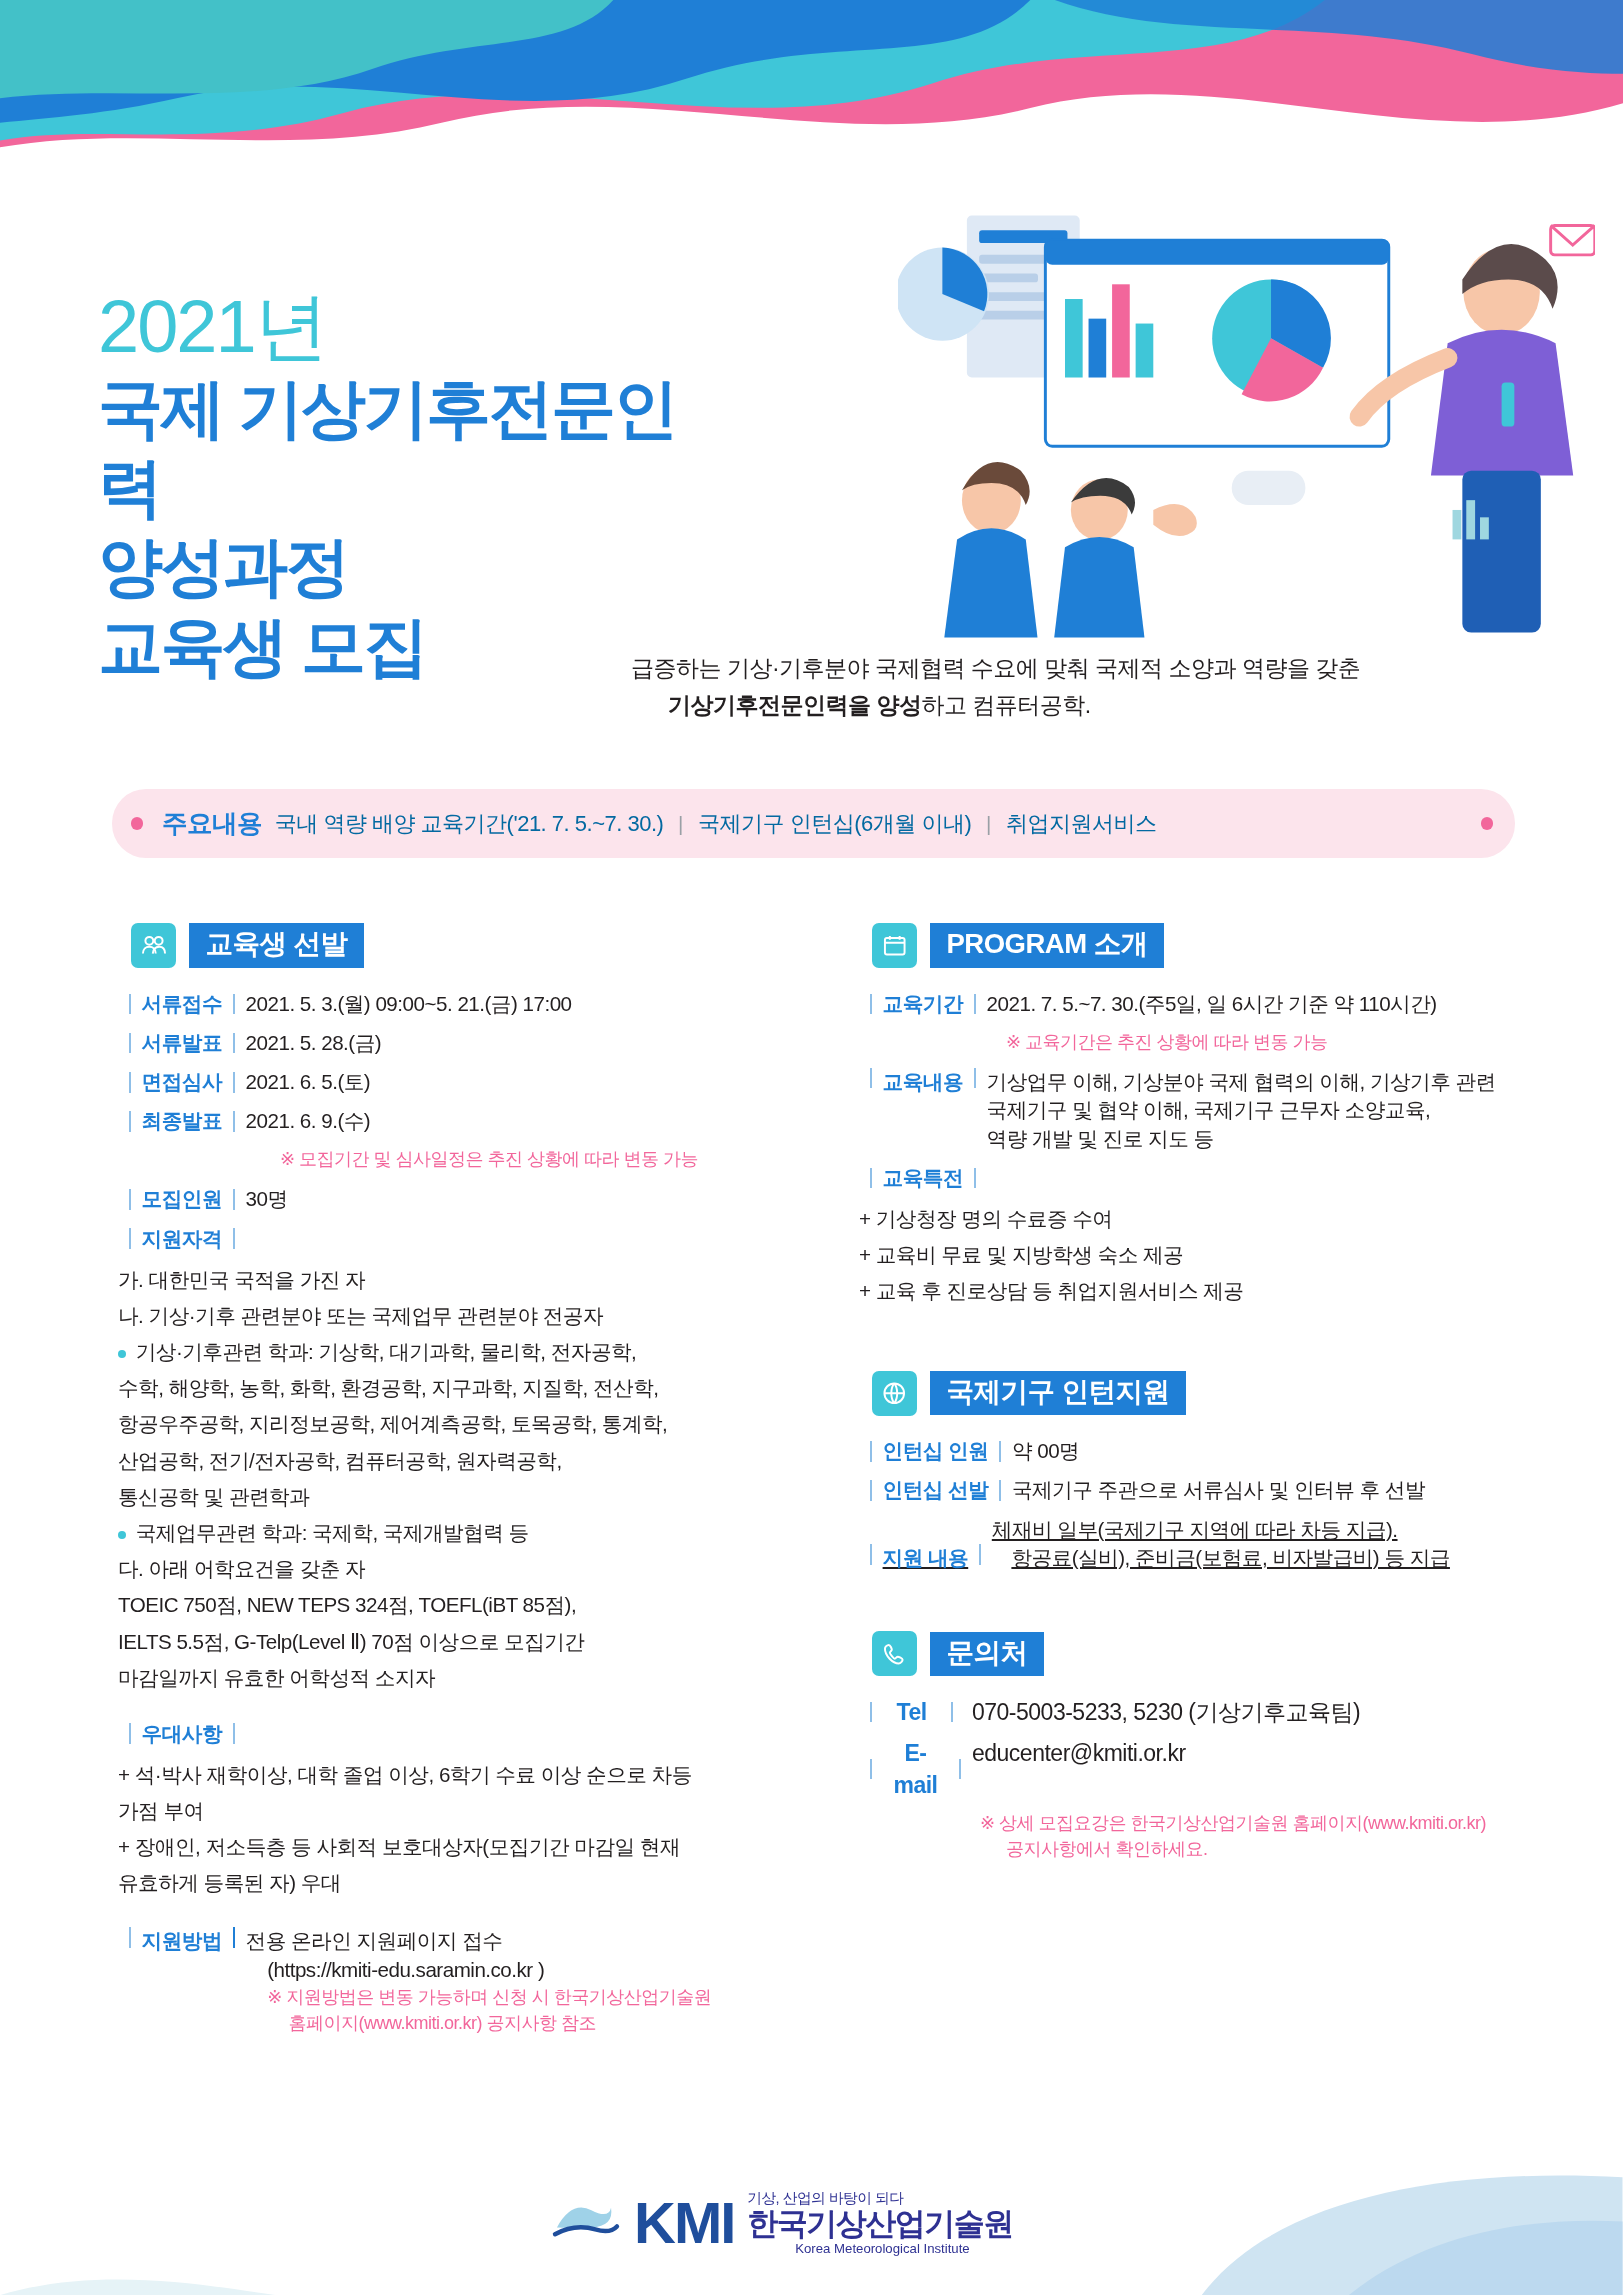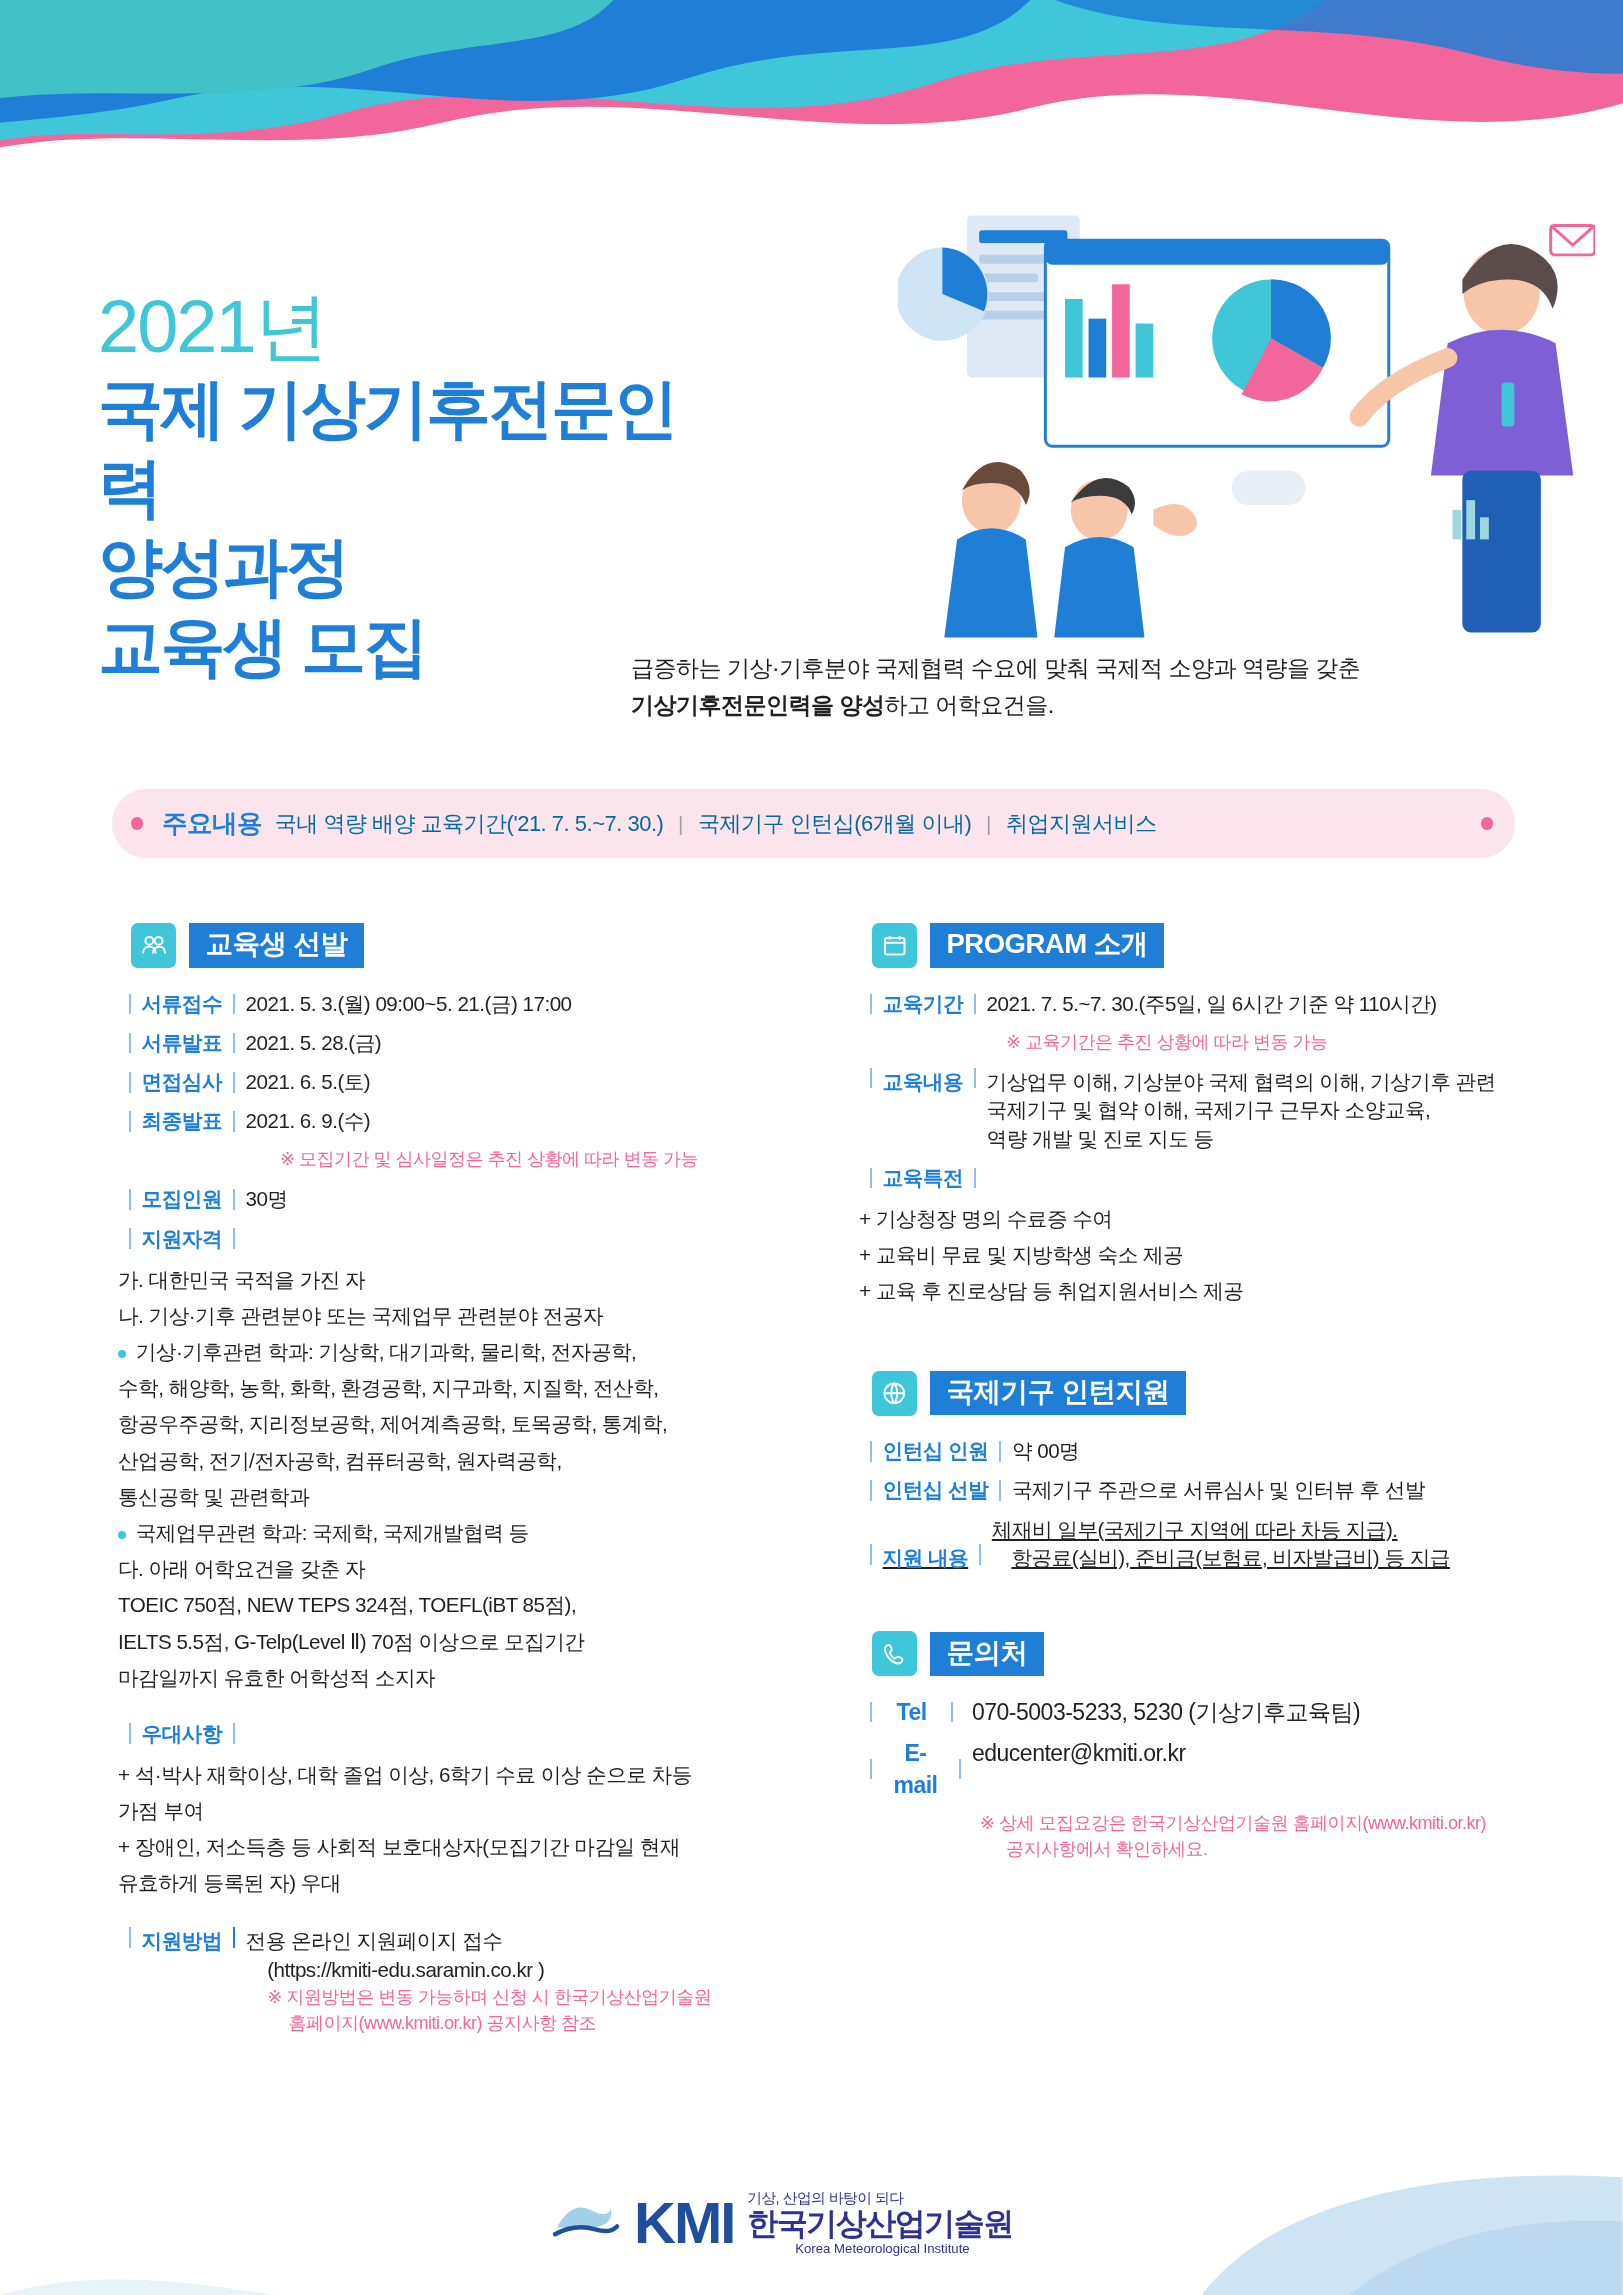--- a/index.html
+++ b/index.html
@@ -23,21 +23,21 @@
     font-size:74px;color:#3fc6d8;font-weight:400;letter-spacing:-2px;line-height:1.0;
   }
   .title-main{
     margin-top:4.9px;
     font-size:65px;line-height:1.22;font-weight:700;color:#1f7fd6;letter-spacing:-2.5px;
   }
   .lead{
     position:absolute;left:631px;top:650px;width:883px;
     font-size:23px;line-height:1.62;color:#231f20;letter-spacing:-0.5px;
   }
-  .lead b{font-weight:700;}
+  .lead b{font-weight:700;margin-left:37px;}
 
   
   .band{
     position:absolute;left:112px;top:789px;width:1403px;height:69px;
     background:#fce4ec;border-radius:34px;
     display:flex;align-items:center;
   }
   .band .dot{width:12.8px;height:12.8px;border-radius:50%;background:#f2669b;margin:0 18.6px;}
   .band .dot.right{margin-left:auto;margin-right:21.6px;}
   .band .label{font-size:25.5px;font-weight:700;color:#1f7fd6;letter-spacing:-0.5px;margin-right:12.8px;}
@@ -155,21 +155,21 @@
     <div class="title-main">
       <div>국제 기상기후전문인력</div>
       <div>양성과정</div>
       <div>교육생  모집</div>
     </div>
   </div>
 
   <div class="lead">
     <div>급증하는 기상·기후분야  국제협력 수요에 맞춰 국제적 소양과 역량을 갖춘</div>
     <div>
-      <b>기상기후전문인력을 양성</b><span>하고 어학요건을.</span>
+      <b>기상기후전문인력을 양성</b><span>하고 컴퓨터공학.</span>
     </div>
   </div>
 
   <div class="band">
     <span class="dot"></span>
     <span class="label">주요내용</span>
     <span class="item">국내 역량 배양 교육기간('21. 7. 5.~7. 30.)</span>
     <span class="sep">|</span>
     <span class="item">국제기구 인턴십(6개월 이내)</span>
     <span class="sep">|</span>

